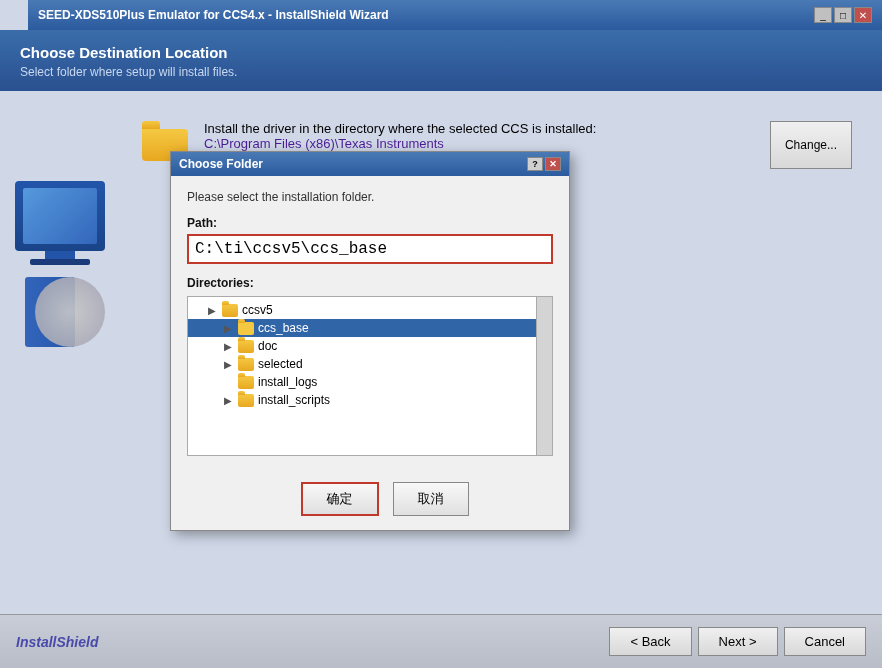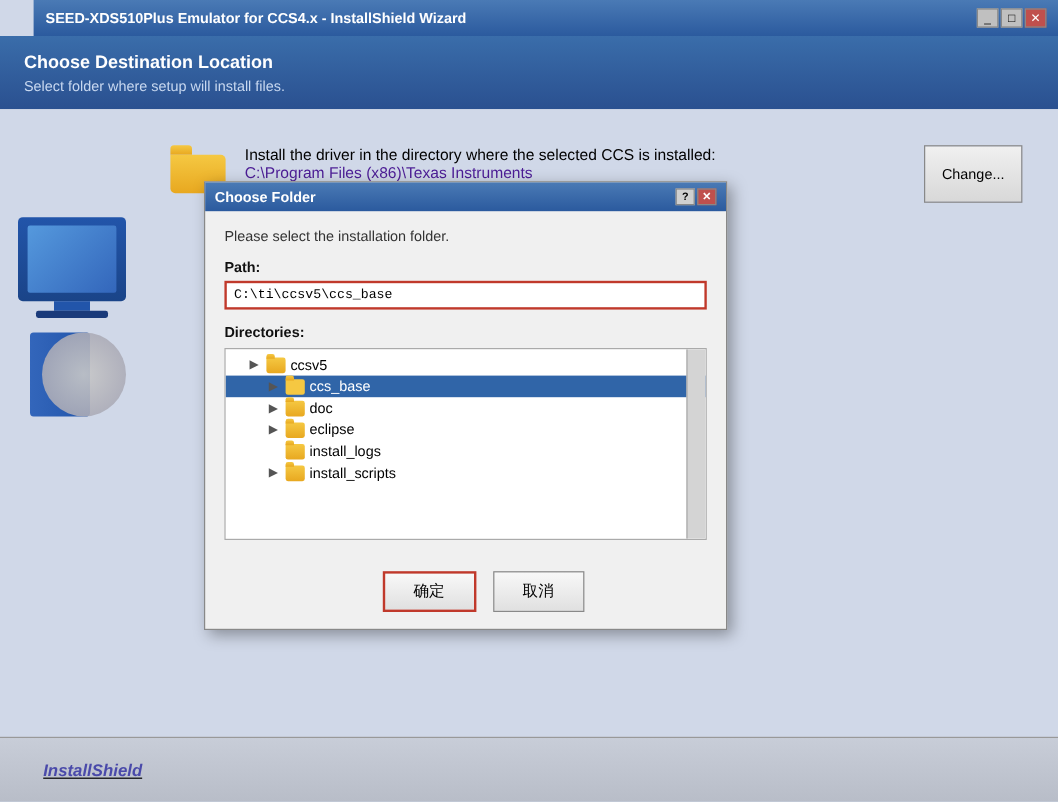--- a/index.html
+++ b/index.html
@@ -113,21 +113,21 @@
       border: 1px solid #888;
       font-size: 12px;
       cursor: pointer;
     }
 
     
     .dialog-overlay {
       position: absolute;
       top: 60px;
       left: 170px;
-      width: 436px;
+      width: 400px;
       background: #f0f0f0;
       border: 1px solid #888;
       box-shadow: 4px 4px 12px rgba(0,0,0,0.35);
       z-index: 10;
     }
     .dialog-title-bar {
       background: linear-gradient(to bottom, #4a7ab5, #2b5a9e);
       color: white;
       padding: 5px 8px;
       display: flex;
@@ -166,21 +166,21 @@
     .path-label {
       font-size: 12px;
       font-weight: bold;
       margin-bottom: 4px;
       color: #111;
     }
     .path-input {
       width: 100%;
       border: 2px solid #c0392b;
       padding: 4px 6px;
-      font-size: 11px;
+      font-size: 16px;
       font-family: 'Courier New', monospace;
       background: white;
       margin-bottom: 12px;
     }
     .dir-label {
       font-size: 12px;
       font-weight: bold;
       margin-bottom: 6px;
       color: #111;
     }
@@ -266,22 +266,21 @@
     .wizard-footer {
       position: absolute;
       bottom: 0;
       left: 0;
       right: 0;
       height: 54px;
       background: linear-gradient(to bottom, #c8cdd8, #b8bdc8);
       border-top: 1px solid #999;
       display: flex;
       align-items: center;
-      padding: 0 36px;
-      text-decoration: underline;
+      padding: 0 16px;
     }
     .installshield-logo {
       font-size: 14px;
       font-style: italic;
       color: #1a1a8a;
       font-weight: bold;
     }
     .installshield-logo span {
       color: #4a4aaa;
     }
@@ -432,21 +431,21 @@
 
         <div class="tree-item tree-indent-2">
           <span class="tree-arrow">▶</span>
           <div class="folder-sm"></div>
           <span>doc</span>
         </div>
 
         <div class="tree-item tree-indent-2">
           <span class="tree-arrow">▶</span>
           <div class="folder-sm"></div>
-          <span>eclipse</span>
+          <span>selected</span>
         </div>
 
         <div class="tree-item tree-indent-2">
           <span class="tree-arrow" style="visibility:hidden;">▶</span>
           <div class="folder-sm"></div>
           <span>install_logs</span>
         </div>
 
         <div class="tree-item tree-indent-2">
           <span class="tree-arrow">▶</span>
@@ -463,13 +462,18 @@
       <button class="dialog-btn">取消</button>
     </div>
   </div>
 
 </div>
 
 <div class="wizard-footer">
   <div class="installshield-logo">
     <span>InstallShield</span>
   </div>
+  <div class="footer-buttons">
+    <button class="footer-btn">&lt; Back</button>
+    <button class="footer-btn">Next &gt;</button>
+    <button class="footer-btn">Cancel</button>
+  </div>
 </div>
 
 </body></html>

